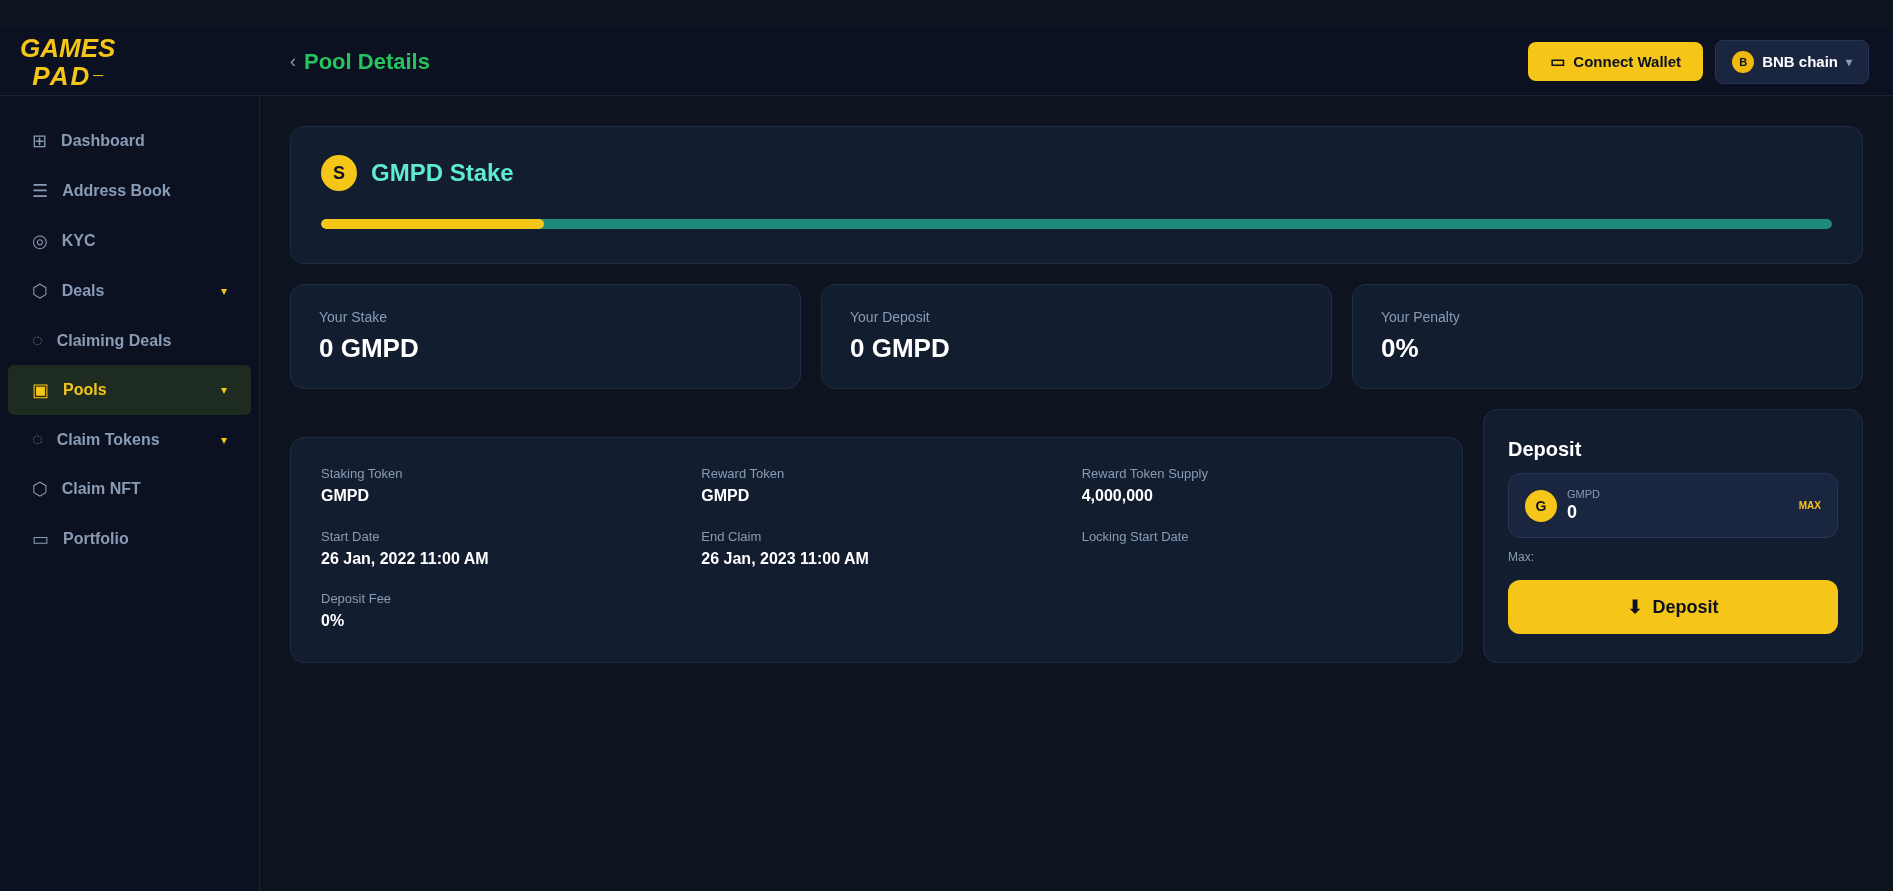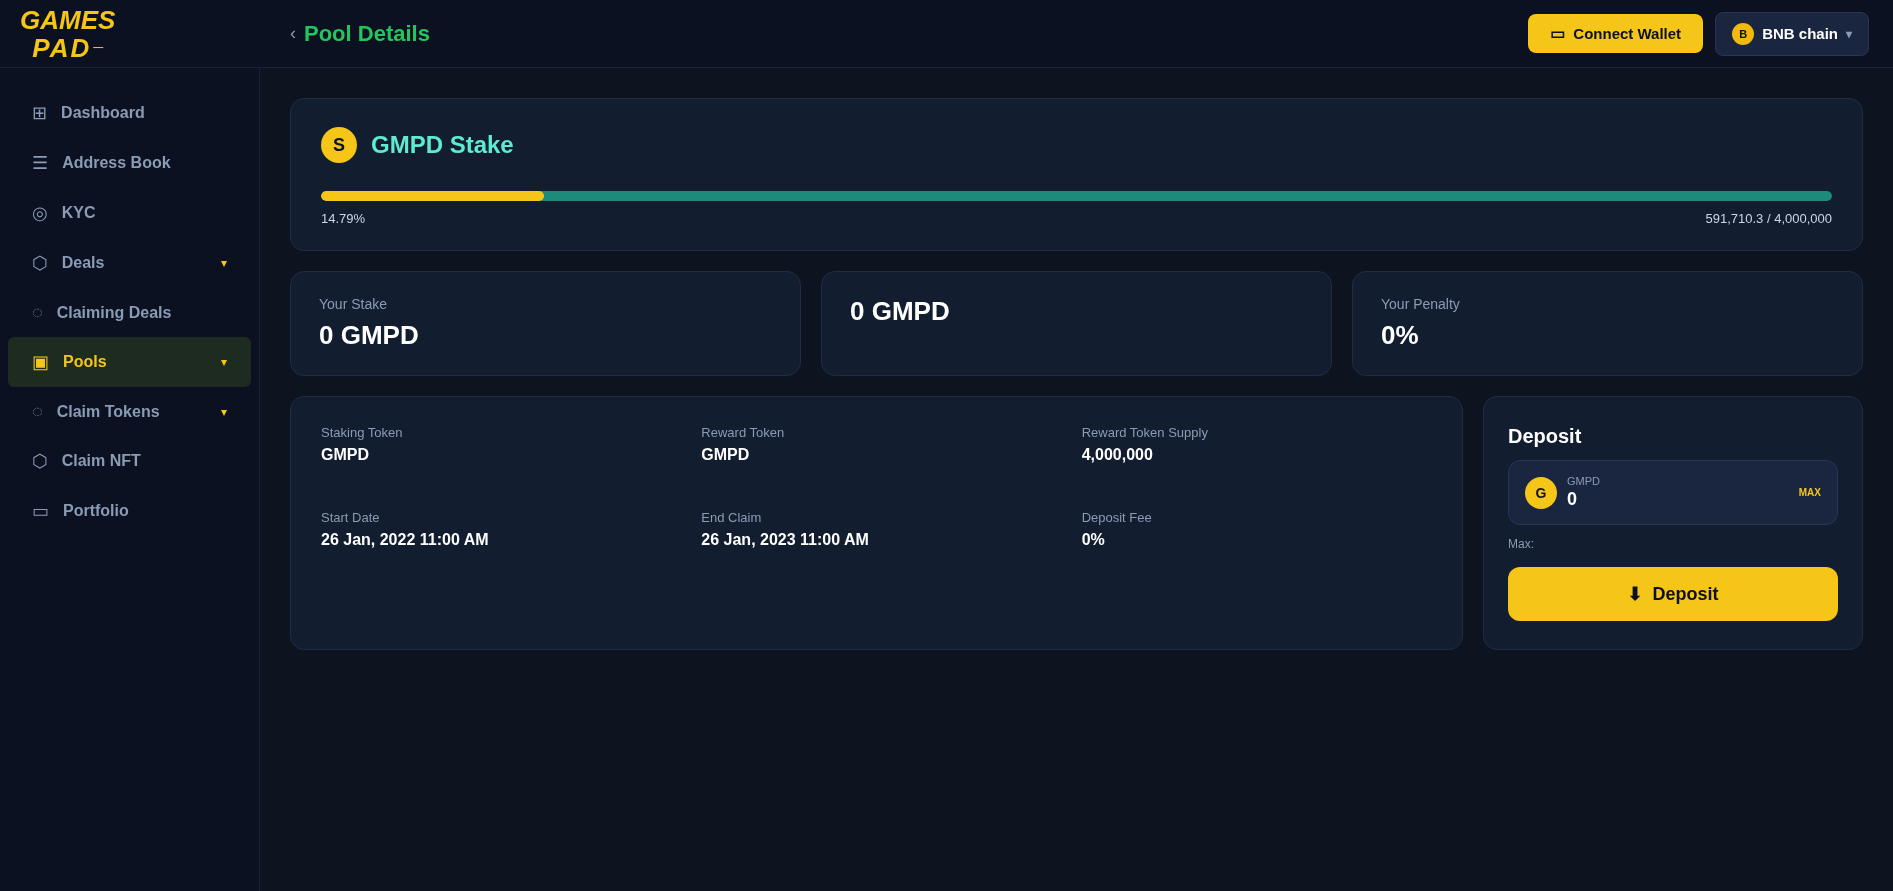--- a/index.html
+++ b/index.html
@@ -15,20 +15,21 @@
 
     
     .header {
       background: #0b1120;
       height: 68px;
       display: flex;
       align-items: center;
       justify-content: space-between;
       padding: 0 24px 0 0;
       border-bottom: 1px solid #1a2235;
+      margin-top: 28px;
     }
     .header-left {
       display: flex;
       align-items: center;
       width: 260px;
       padding-left: 20px;
     }
     .logo-wrap {
       display: flex;
       flex-direction: column;
@@ -242,20 +243,21 @@
     }
     .details-card {
       background: #131d30;
       border: 1px solid #1e2d45;
       border-radius: 14px;
       padding: 28px 30px;
       display: grid;
       grid-template-columns: 1fr 1fr 1fr;
       grid-template-rows: auto auto auto;
       gap: 20px 30px;
+      margin-top: 28px;
     }
     .detail-item {}
     .detail-label {
       font-size: 13px;
       color: #8a9bb5;
       margin-bottom: 6px;
     }
     .detail-value {
       font-size: 16px;
       font-weight: 600;
@@ -437,32 +439,29 @@
 
     <div class="pool-header-card">
       <div class="pool-title-row">
         <div class="gmpd-icon">S</div>
         <span class="pool-name">GMPD Stake</span>
       </div>
       <div class="progress-container">
         <div class="progress-fill-teal" id="teal-fill" style="width: 100%;"></div>
         <div class="progress-fill-yellow" id="yellow-fill" style="width: 14.79%;"></div>
       </div>
-      <div class="progress-labels">
-        <span class="progress-pct">14.79%</span>
-        <span class="progress-amount">591,710.3 / 4,000,000</span>
-      </div>
     </div>
 
     <div class="stats-row" id="stats-row">
         <div class="stat-card">
     <div class="stat-label">Your Stake</div>
     <div class="stat-value">0 GMPD</div>
   </div>
         <div class="stat-card">
+    <div class="stat-label">Your Deposit</div>
     <div class="stat-value">0 GMPD</div>
   </div>
         <div class="stat-card">
     <div class="stat-label">Your Penalty</div>
     <div class="stat-value">0%</div>
   </div>
       </div>
 
     <div class="details-deposit-row">
       <div class="details-card" id="details-card">
@@ -478,20 +477,24 @@
     <div class="detail-label">Reward Token Supply</div>
     <div class="detail-value">4,000,000</div>
   </div>
           <div class="detail-item">
     <div class="detail-label">Start Date</div>
     <div class="detail-value">26 Jan, 2022 11:00 AM</div>
   </div>
           <div class="detail-item">
     <div class="detail-label">End Claim</div>
     <div class="detail-value">26 Jan, 2023 11:00 AM</div>
+  </div>
+          <div class="detail-item">
+    <div class="detail-label">Locking Start Date</div>
+    <div class="detail-value"></div>
   </div>
           <div class="detail-item">
     <div class="detail-label">Deposit Fee</div>
     <div class="detail-value">0%</div>
   </div>
         </div>
       <div class="deposit-card">
         <div class="deposit-title">Deposit</div>
         <div class="deposit-input-wrap">
           <div class="gmpd-coin-icon">G</div>

